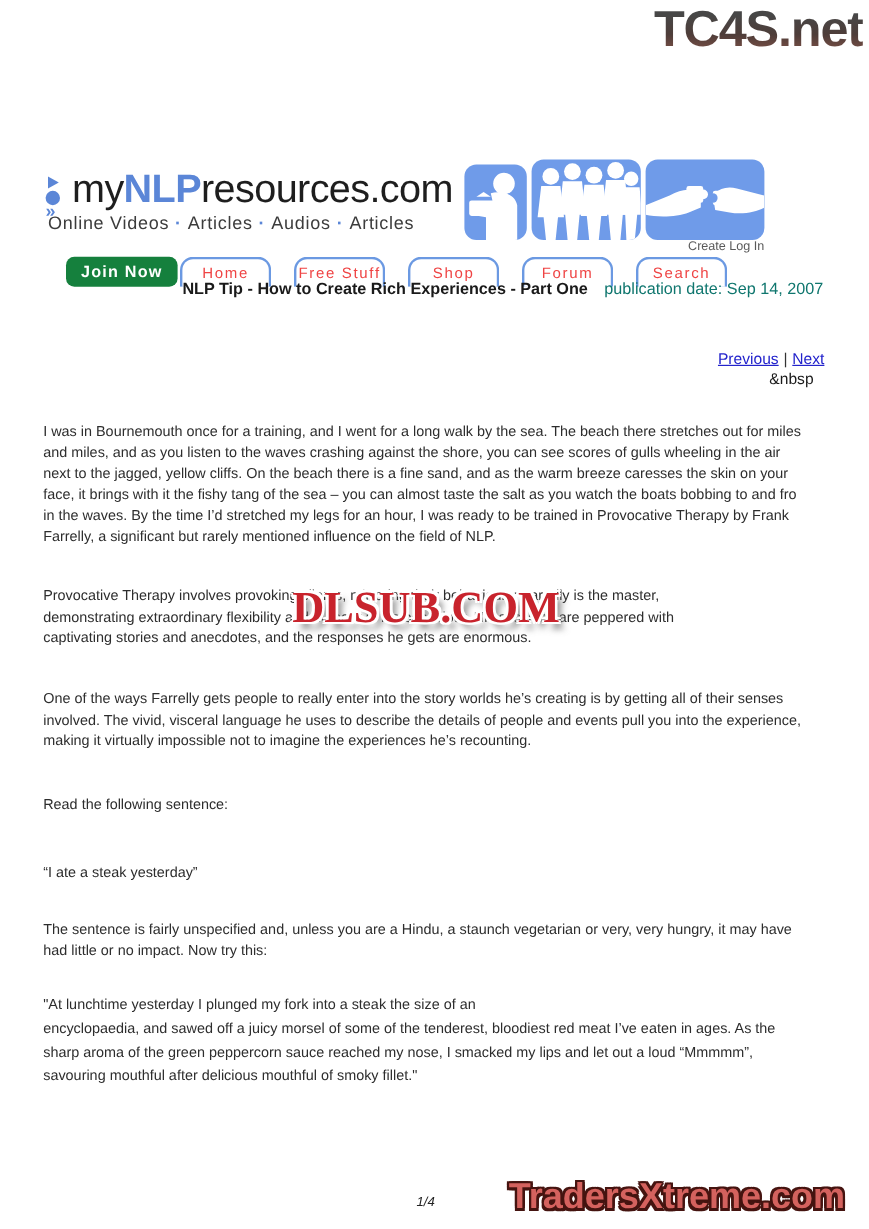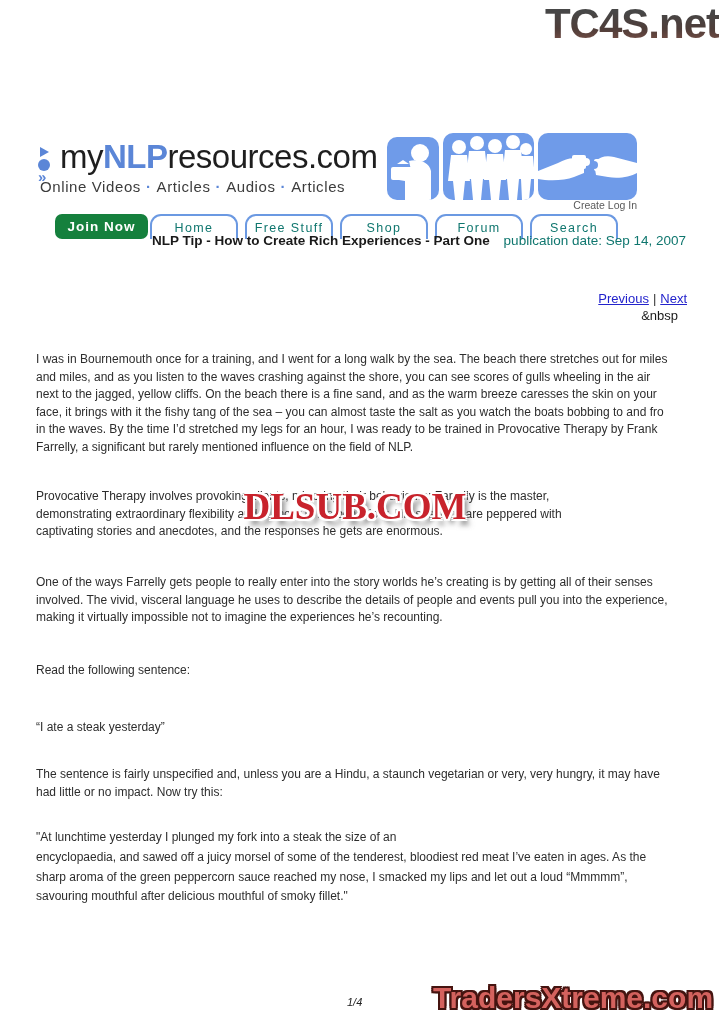--- a/index.html
+++ b/index.html
@@ -9,21 +9,21 @@
   
   .wm-top{position:absolute;top:0px;right:5px;font-weight:bold;font-size:42px;letter-spacing:-1px;
           background:linear-gradient(180deg,#474747 25%,#4e3d39 60%,#8a564b 100%);
           -webkit-background-clip:text;background-clip:text;color:transparent;}
   .wm-mid{position:absolute;left:227px;top:485px;width:256px;height:46px;z-index:6;
           font-family:"Liberation Serif",serif;font-weight:bold;font-size:37px;line-height:44px;
           text-align:center;color:#c8232c;white-space:nowrap;
           text-shadow:-2px -2px 0 #fff,2px -2px 0 #fff,-2px 2px 0 #fff,2px 2px 0 #fff,
                       -2px 0 0 #fff,2px 0 0 #fff,0 -2px 0 #fff,0 2px 0 #fff,
                       5px 6px 5px rgba(110,110,110,.75);}
-  .wm-bottom{position:absolute;left:424px;top:981px;width:298px;z-index:6;text-align:center;
+  .wm-bottom{position:absolute;left:424px;top:981px;width:298px;z-index:6;
           font-weight:bold;font-size:30px;letter-spacing:0;color:#d4625e;white-space:nowrap;
           text-shadow:-2px -2px 0 #451410,2px -2px 0 #451410,-2px 2px 0 #451410,2px 2px 0 #451410,
                       -2px 0 0 #451410,2px 0 0 #451410,0 -2px 0 #451410,0 2px 0 #451410,
                       0 0 5px #fff,0 0 9px #fff,0 0 12px #fff;}
 
   
   .logo-icon{position:absolute;left:38px;top:147px;width:16px;display:flex;flex-direction:column;align-items:flex-start;}
   .logo-tri{width:0;height:0;border-top:5px solid transparent;border-bottom:5px solid transparent;
             border-left:9px solid #5b86d7;margin-left:2px;}
   .logo-dot{width:12px;height:12px;border-radius:50%;background:#5b86d7;margin-top:2px;}
@@ -36,22 +36,22 @@
   .banner-box{position:absolute;background:#6f9be9;border-radius:10px;display:flex;align-items:flex-end;justify-content:center;overflow:hidden;}
   .banner-1{left:387px;top:137px;width:52px;height:63px;}
   .banner-2{left:443px;top:133px;width:91px;height:67px;}
   .banner-3{left:538px;top:133px;width:99px;height:67px;}
   .members-login{position:absolute;top:199px;right:87px;font-size:10.5px;color:#5a5a5a;}
 
   
   .join-btn{position:absolute;left:55px;top:214px;width:93px;height:25px;background:#15803d;border-radius:7px;
             color:#fff;font-weight:bold;font-size:13.5px;letter-spacing:1px;
             display:flex;align-items:center;justify-content:center;cursor:pointer;}
-  .tab{position:absolute;top:214px;width:88px;height:25px;background:#fff;border:2px solid #6b99e2;border-bottom:none;
-       border-radius:11px 11px 0 0;box-sizing:border-box;color:#0f766e;font-size:12.5px;letter-spacing:1.4px;
+  .tab{position:absolute;top:214px;width:76px;height:25px;background:#fff;border:2px solid #6b99e2;border-bottom:none;
+       border-radius:11px 11px 0 0;box-sizing:border-box;color:#ef4444;font-size:12.5px;letter-spacing:1.4px;
        display:flex;align-items:center;justify-content:center;cursor:pointer;}
   .tab-0{left:150px;} .tab-1{left:245px;} .tab-2{left:340px;} .tab-3{left:435px;} .tab-4{left:530px;}
 
   
   .title-row{position:absolute;left:152px;top:233px;font-size:13.5px;white-space:nowrap;color:#1a1a1a;}
   .title-row .title{font-weight:bold;}
   .title-row .pubdate{margin-left:10px;color:#0f766e;}
 
   
   .pager{position:absolute;top:291px;right:37px;text-align:right;font-size:13px;}

